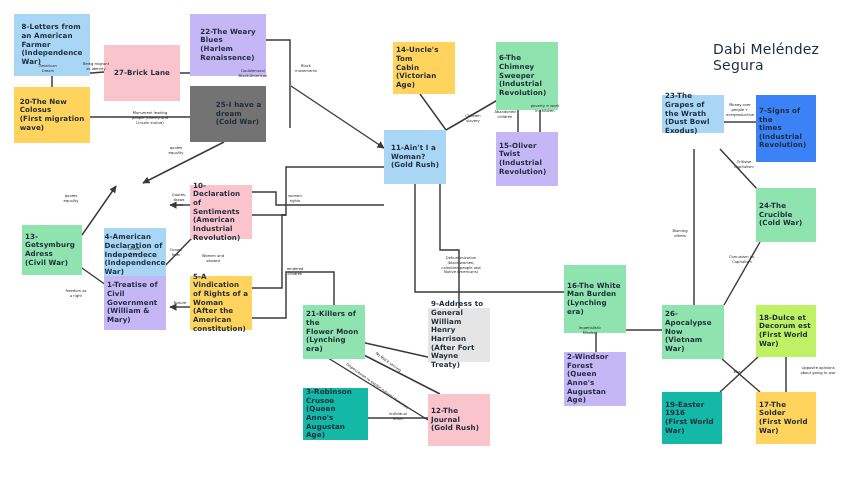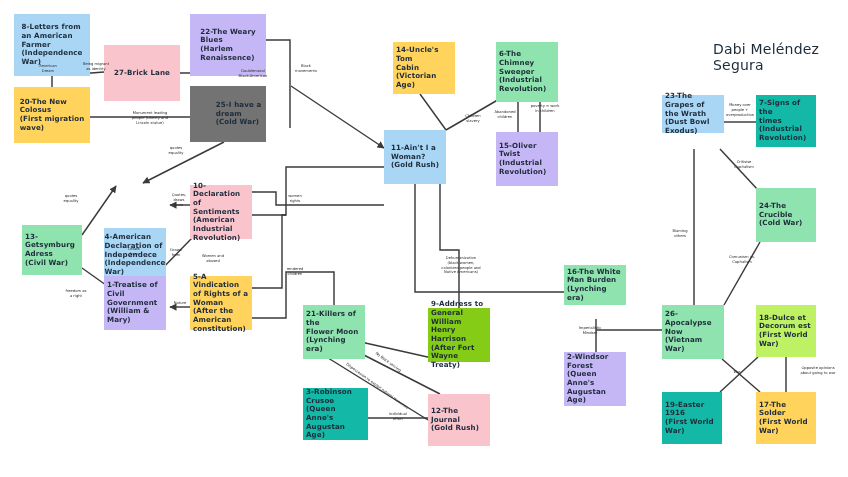--- a/index.html
+++ b/index.html
@@ -106,35 +106,35 @@
       <div class="node" style="left: 14px; top: 87px; width: 76px; height: 56px; background: rgb(255, 211, 92);">20-The New
 Colosus
 (First migration
 wave)</div>
       <div class="node" style="left: 190px; top: 86px; width: 76px; height: 56px; background: #737373; padding-left: 24px;">25-I have a
 dream
 (Cold War)</div>
       <div class="node" style="left: 393px; top: 42px; width: 62px; height: 52px; background: rgb(255, 211, 92);">14-Uncle's Tom
 Cabin
 (Victorian Age)</div>
-      <div class="node" style="left: 496px; top: 42px; width: 62px; height: 60px; background: rgb(143, 227, 174);">6-The Chimney
+      <div class="node" style="left: 496px; top: 42px; width: 62px; height: 68px; background: rgb(143, 227, 174);">6-The Chimney
 Sweeper
 (Industrial
 Revolution)</div>
       <div class="node" style="left: 384px; top: 130px; width: 62px; height: 54px; background: rgb(169, 214, 245);">11-Ain't I a
 Woman?
 (Gold Rush)</div>
       <div class="node" style="left: 496px; top: 132px; width: 62px; height: 54px; background: rgb(197, 182, 245);">15-Oliver Twist
 (Industrial
 Revolution)</div>
       <div class="node" style="left: 662px; top: 95px; width: 62px; height: 38px; background: rgb(169, 214, 245);">23-The Grapes of
 the Wrath
 (Dust Bowl
 Exodus)</div>
-      <div class="node" style="left: 756px; top: 95px; width: 60px; height: 52px; background: #14b8a6;">7-Signs of the
+      <div class="node" style="left: 756px; top: 95px; width: 60px; height: 67px; background: #3b82f6;">7-Signs of the
 times
 (Industrial
 Revolution)</div>
       <div class="node" style="left: 756px; top: 188px; width: 60px; height: 54px; background: rgb(143, 227, 174);">24-The Crucible
 (Cold War)</div>
       <div class="node" style="left: 22px; top: 225px; width: 60px; height: 50px; background: rgb(143, 227, 174);">13-Getsymburg
 Adress
 (Civil War)</div>
       <div class="node" style="left: 104px; top: 185px; width: 62px; height: 54px; background: rgb(169, 214, 245); margin-top: 43px;">4-American
 Declaration of
@@ -151,26 +151,26 @@
 (William &amp; Mary)</div>
       <div class="node" style="left: 190px; top: 276px; width: 62px; height: 54px; background: rgb(255, 211, 92);">5-A Vindication
 of Rights of a
 Woman
 (After the
 American
 constitution)</div>
       <div class="node" style="left: 303px; top: 305px; width: 62px; height: 54px; background: rgb(143, 227, 174);">21-Killers of the
 Flower Moon
 (Lynching era)</div>
-      <div class="node" style="left: 428px; top: 308px; width: 62px; height: 54px; background: #84cc16;">9-Address to
+      <div class="node" style="left: 428px; top: 308px; width: 62px; height: 54px; background: #e5e5e5;">9-Address to
 General William
 Henry Harrison
 (After Fort
 Wayne Treaty)</div>
-      <div class="node" style="left: 564px; top: 265px; width: 62px; height: 40px; background: rgb(143, 227, 174);">16-The White
+      <div class="node" style="left: 564px; top: 265px; width: 62px; height: 68px; background: rgb(143, 227, 174);">16-The White
 Man Burden
 (Lynching era)</div>
       <div class="node" style="left: 564px; top: 352px; width: 62px; height: 54px; background: rgb(197, 182, 245);">2-Windsor Forest
 (Queen Anne's
 Augustan Age)</div>
       <div class="node" style="left: 662px; top: 305px; width: 62px; height: 54px; background: rgb(143, 227, 174);">26-Apocalypse
 Now
 (Vietnam War)</div>
       <div class="node" style="left: 756px; top: 305px; width: 60px; height: 52px; background: #bef264;">18-Dulce et
 Decorum est

